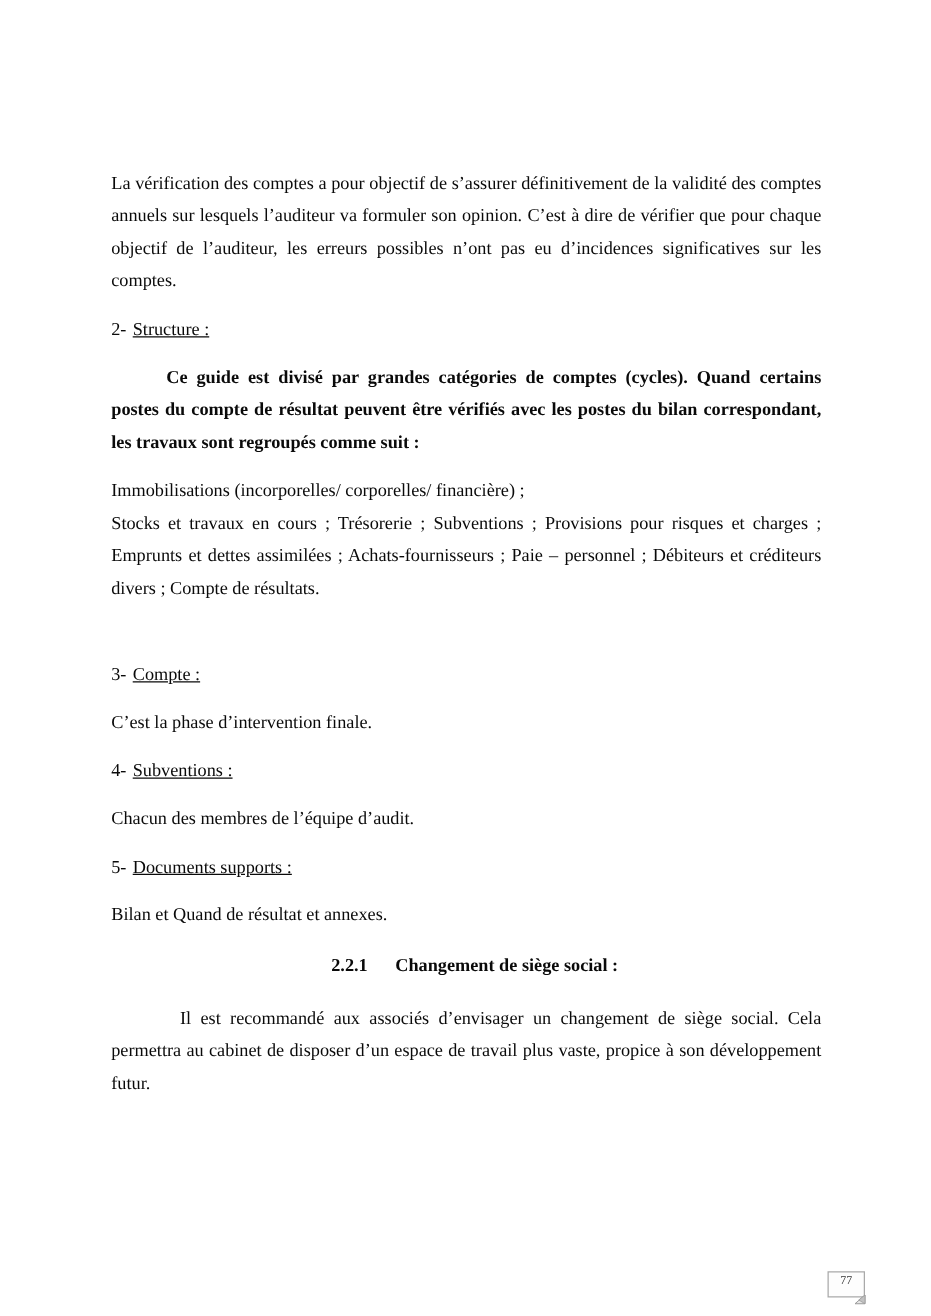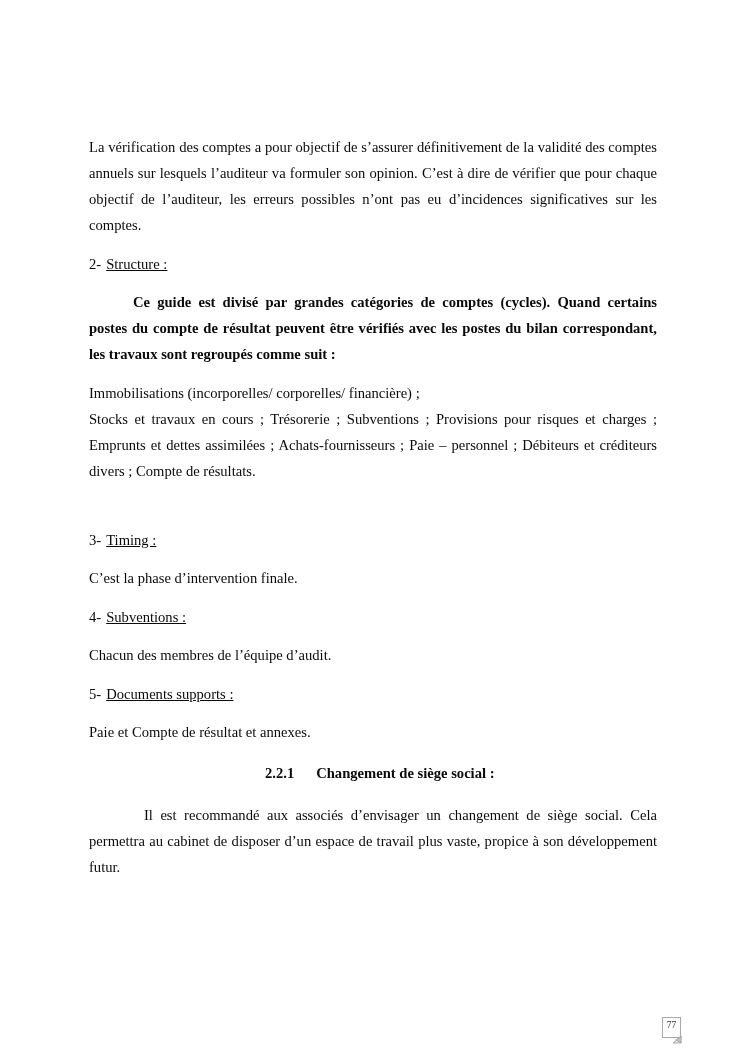--- a/index.html
+++ b/index.html
@@ -73,21 +73,21 @@
   .sub-title { display: inline-block; margin-left: 22px; }
   .final-para {
     margin-top: 16px;
     text-align: justify;
     text-indent: 55px;
   }
   .page-number-box {
     position: absolute;
     left: 662px;
     top: 969px;
-    width: 19px;
+    width: 30px;
     height: 21px;
     border: 1px solid #a9a9a9;
     background: #fdfdfd;
     box-sizing: border-box;
   }
   .page-number-text {
     display: block;
     font-family: "Liberation Serif", "DejaVu Serif", serif;
     font-size: 9.5px;
     line-height: 12px;
@@ -113,31 +113,31 @@
 
     <p class="heading"><span class="hd-prefix">2-</span><span class="hd-label">Structure :</span></p>
 
     <p class="para structure-body">Ce guide est divisé par grandes catégories de comptes (cycles). Quand certains postes du compte de résultat peuvent être vérifiés avec les postes du bilan correspondant, les travaux sont regroupés comme suit :</p>
 
     <div class="cycles-block">
       <p class="para cycles-line1">Immobilisations (incorporelles/ corporelles/ financière) ;</p>
       <p class="para cycles-rest">Stocks et travaux en cours ; Trésorerie ; Subventions ; Provisions pour risques et charges ; Emprunts et dettes assimilées ; Achats-fournisseurs ; Paie – personnel ; Débiteurs et créditeurs divers ; Compte de résultats.</p>
     </div>
 
-    <p class="heading big-gap"><span class="hd-prefix">3-</span><span class="hd-label">Timing :</span></p>
+    <p class="heading big-gap"><span class="hd-prefix">3-</span><span class="hd-label">Compte :</span></p>
 
     <p class="para body-after-heading">C’est la phase d’intervention finale.</p>
 
     <p class="heading"><span class="hd-prefix">4-</span><span class="hd-label">Subventions :</span></p>
 
     <p class="para body-after-heading">Chacun des membres de l’équipe d’audit.</p>
 
     <p class="heading"><span class="hd-prefix">5-</span><span class="hd-label">Documents supports :</span></p>
 
-    <p class="para body-after-heading">Paie et Compte de résultat et annexes.</p>
+    <p class="para body-after-heading">Bilan et Quand de résultat et annexes.</p>
 
 
     <p class="subheading subheading-221"><span class="sub-num">2.2.1</span><span class="sub-title">Changement de siège social :</span></p>
 
     <p class="para final-para">Il est recommandé aux associés d’envisager un changement de siège social. Cela permettra au cabinet de disposer d’un espace de travail plus vaste, propice à son développement futur.</p>
 
   </div>
 
   <div class="page-number-box">
     <span class="page-number-text">77</span>

